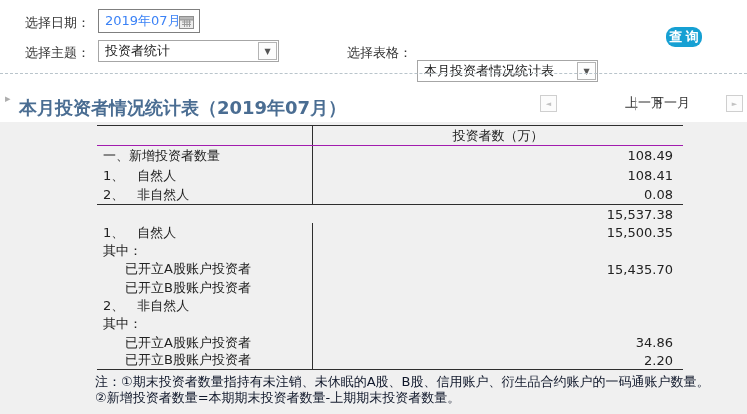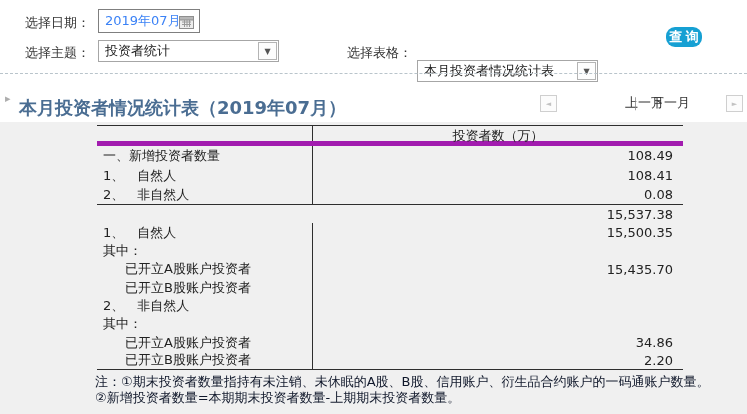--- a/index.html
+++ b/index.html
@@ -68,21 +68,21 @@
   .nav-sep  { position:absolute; left:629px; top:94px; font-size:13px; color:#8a8a8a; }
 
   
   .gray-area { position:absolute; left:0; top:122px; width:747px; height:292px; background:#f0f0f0; }
 
   
   .stat-table {
     position:absolute; left:97px; top:125px; width:586px;
     border-top:1px solid #2e2e2e; font-size:13px; color:#222;
   }
-  .thead { display:flex; height:20px; border-bottom:5px solid #a21caf; }
+  .thead { display:flex; height:20px; border-bottom:1px solid #a21caf; }
   .thead .lab { width:216px; height:100%; border-right:1px solid #2e2e2e; }
   .thead .val { flex:1; text-align:center; line-height:20px; }
   .trow { display:flex; align-items:stretch; }
   .trow.g1 { height:19.7px; }
   .trow.g2 { height:18.35px; }
   .trow.section-end { border-bottom:1px solid #2e2e2e; }
   .trow .lab {
     width:216px; border-right:1px solid #2e2e2e;
     display:flex; align-items:center; padding-left:6px; white-space:nowrap;
   }

